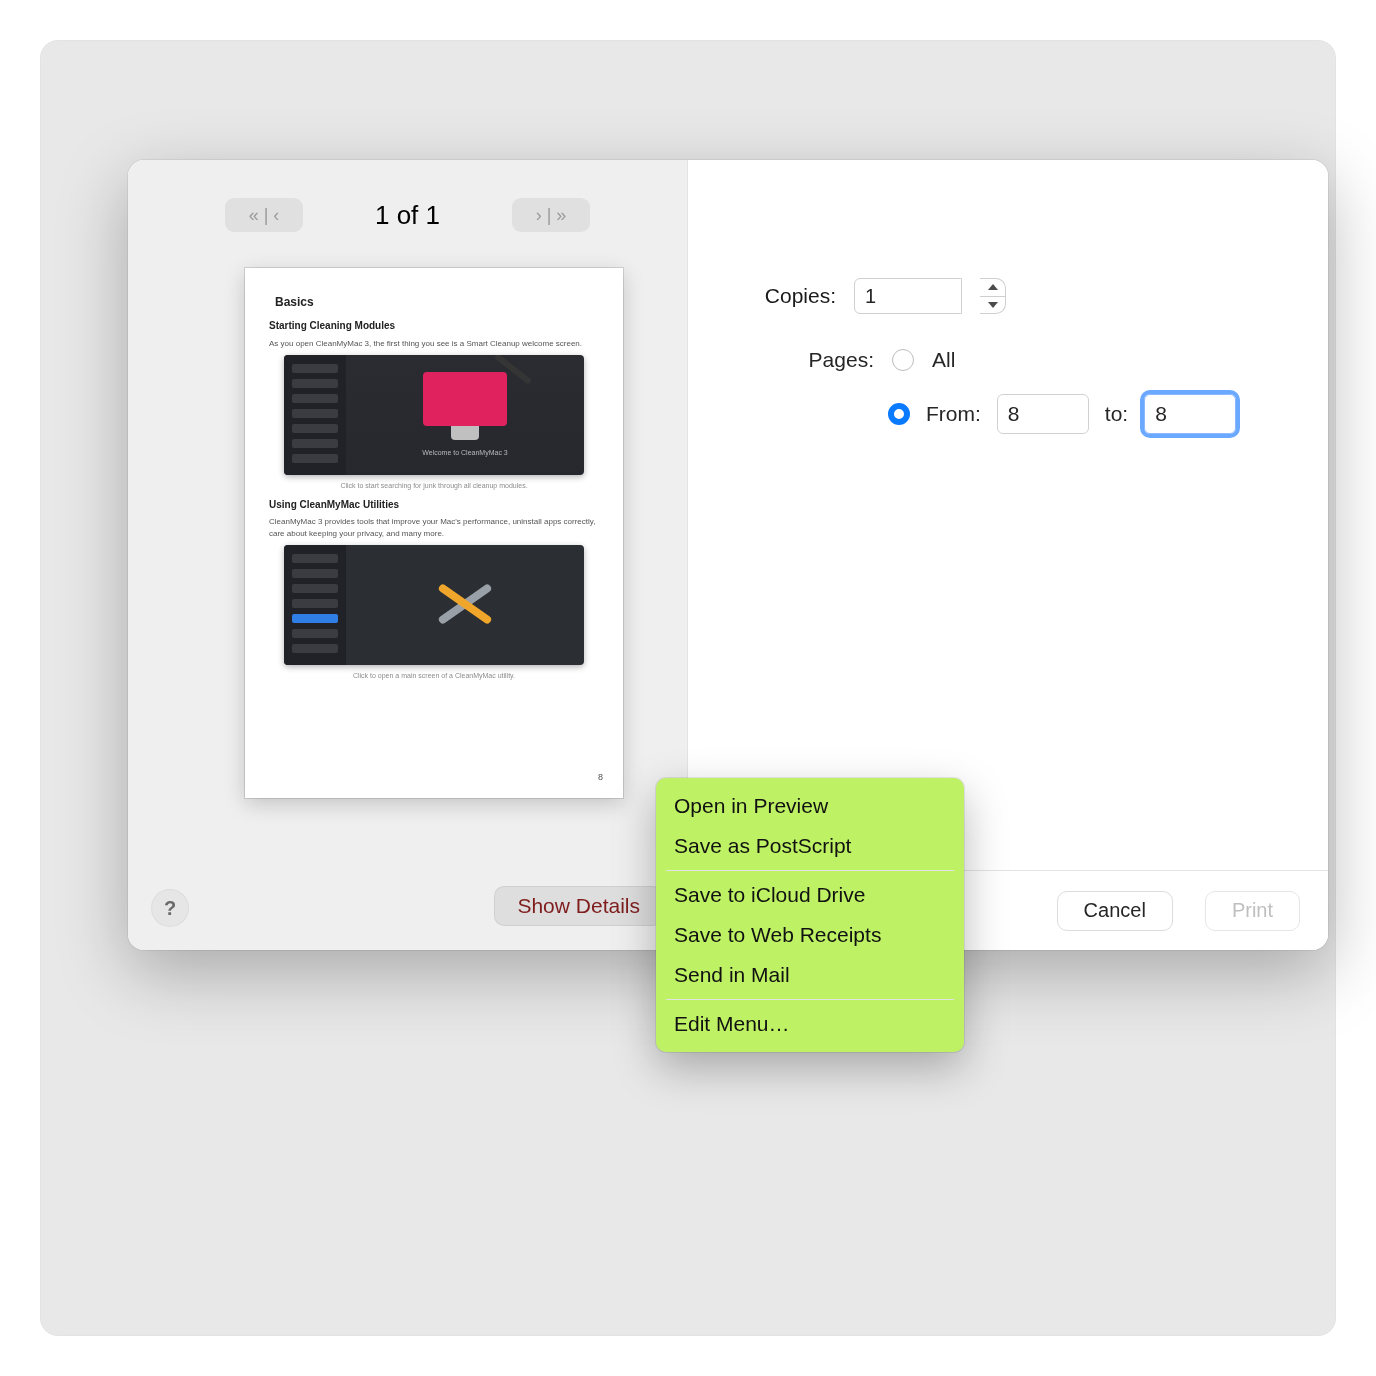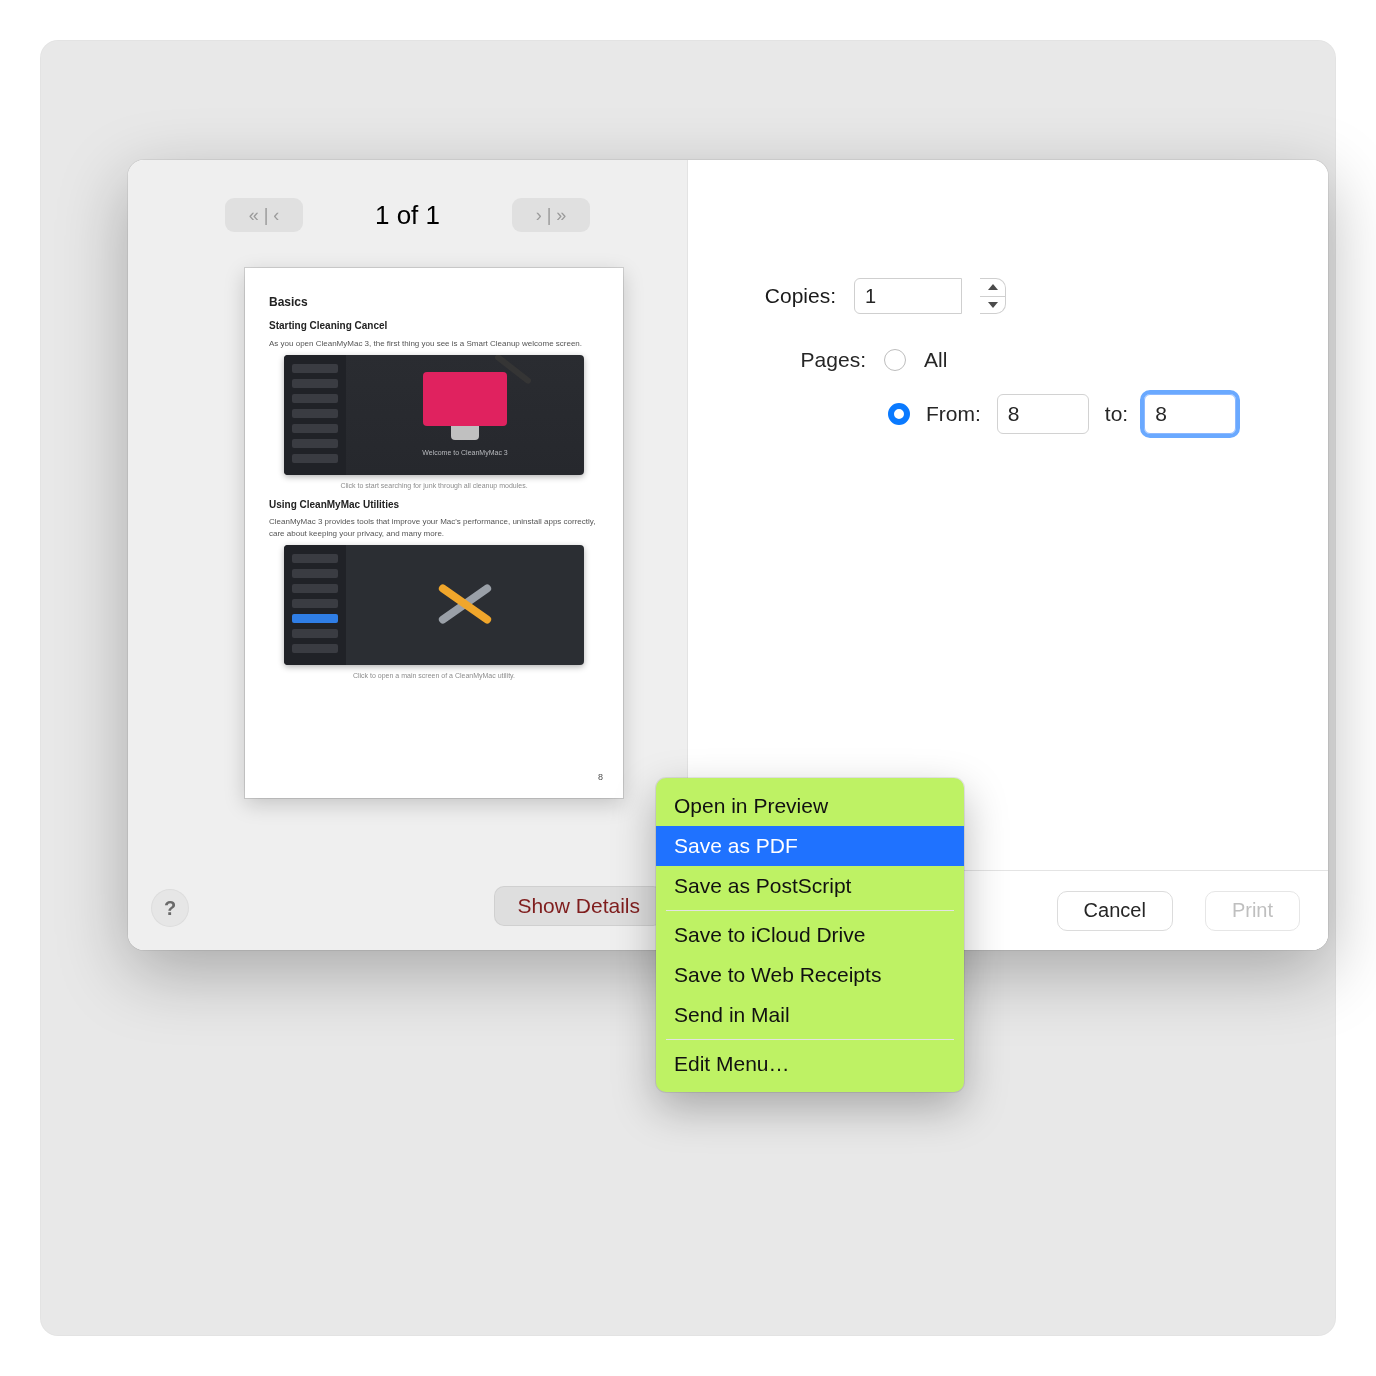--- a/index.html
+++ b/index.html
@@ -54,21 +54,21 @@
     position: absolute;
     left: 117px; top: 108px;
     width: 378px; height: 530px;
     background: #fff;
     box-shadow: 0 0 0 1px rgba(0,0,0,.12), 0 6px 20px rgba(0,0,0,.18);
   }
   .thumb-inner {
     position: absolute; left: 24px; top: 26px; right: 24px;
     font-size: 10px; color:#222; line-height:1.45;
   }
-  .thumb-inner h3 { font-size:12px; margin:0 0 8px 0; font-weight:700;}
+  .thumb-inner h3 { font-size:12px; margin:0 0 8px 6px; font-weight:700;}
   .thumb-inner h4 { font-size:10px; margin:6px 0 4px 0; font-weight:700;}
   .thumb-inner p { font-size:8px; margin:3px 0; color:#555;}
   .mock-window {
     width: 300px; height: 120px; margin: 6px auto;
     border-radius:4px; overflow:hidden;
     background:#2b2e33; position:relative;
     box-shadow:0 2px 6px rgba(0,0,0,.3);
   }
   .mock-window.top { background: linear-gradient(#2a2c31,#26282d); display:flex;}
   .mock-sidebar{width:62px;background:#202227;display:flex;flex-direction:column;padding:6px 0;}
@@ -128,21 +128,21 @@
   .stepper{
     width:26px;height:36px;border:1px solid #cfcfcf;border-left:none;border-radius:0 10px 10px 0;
     display:flex;flex-direction:column;
   }
   .stepper span{flex:1;display:flex;align-items:center;justify-content:center;}
   .stepper span:first-child{border-bottom:1px solid #cfcfcf;}
   .stepper span::before{content:"";width:0;height:0;}
   .stepper .up::before{border-left:5px solid transparent;border-right:5px solid transparent;border-bottom:6px solid #4b4b4b;}
   .stepper .dn::before{border-left:5px solid transparent;border-right:5px solid transparent;border-top:6px solid #4b4b4b;}
   
-  .row.pages-all { top:188px; left:66px; }
+  .row.pages-all { top:188px; left:74px; }
   .pages-lbl { width:112px; text-align:right; font-size:21px; }
   .radio{
     width:22px;height:22px;border-radius:50%;border:1.5px solid #bdbdbd;background:#fff;display:inline-flex;align-items:center;justify-content:center;
   }
   .radio.checked{border:6px solid #0a7aff;background:#fff;}
   .opt-label{font-size:21px;}
   .row.pages-from { top:234px; left:200px; gap:16px; }
   .num-input{
     width:92px;height:40px;border:1px solid #d2d2d2;border-radius:6px;font-size:21px;padding:0 10px;display:flex;align-items:center;background:#fff;
   }
@@ -196,21 +196,21 @@
         </div>
         <div class="page-indicator">1 of 1</div>
         <div class="nav-btn">
           <span>›&nbsp;|&nbsp;»</span>
         </div>
       </div>
 
       <div class="page-thumb">
         <div class="thumb-inner">
           <h3>Basics</h3>
-          <h4>Starting Cleaning Cancel</h4>
+          <h4>Starting Cleaning Modules</h4>
           <p>As you open CleanMyMac 3, the first thing you see is a Smart Cleanup welcome screen.</p>
           <div class="mock-window top">
             <div class="mock-sidebar">
                 <span></span>
                 <span></span>
                 <span></span>
                 <span></span>
                 <span></span>
                 <span></span>
                 <span></span>
@@ -298,21 +298,20 @@
         </div>
         <div class="btn print">
           <span>Print</span>
         </div>
       </div>
     </div>
   </div>
 
   <div class="menu">
     <div class="mi">Open in Preview</div>
-    <div class="mi sel">Save as PDF</div>
     <div class="mi">Save as PostScript</div>
     <hr>
     <div class="mi">Save to iCloud Drive</div>
     <div class="mi">Save to Web Receipts</div>
     <div class="mi">Send in Mail</div>
     <hr>
     <div class="mi">Edit Menu…</div>
   </div>
 </div>
 

